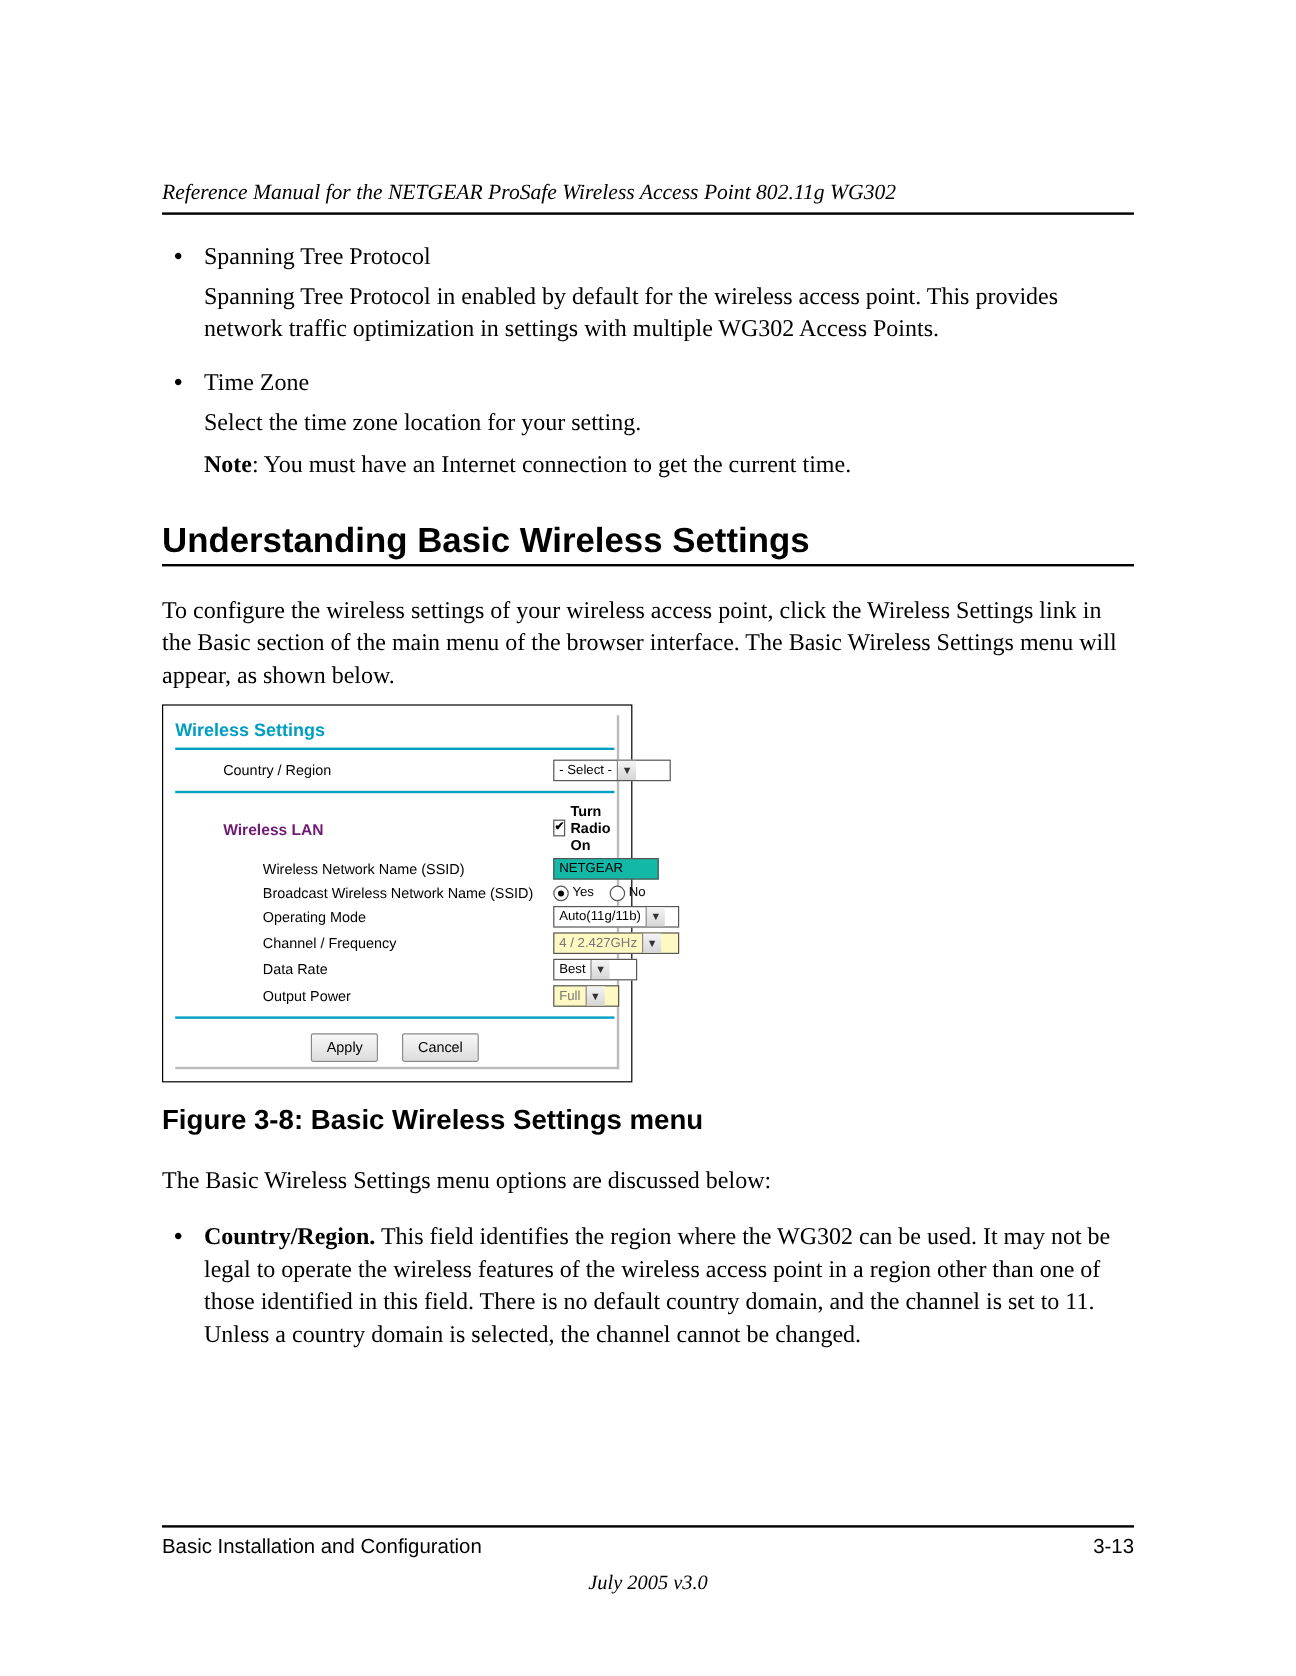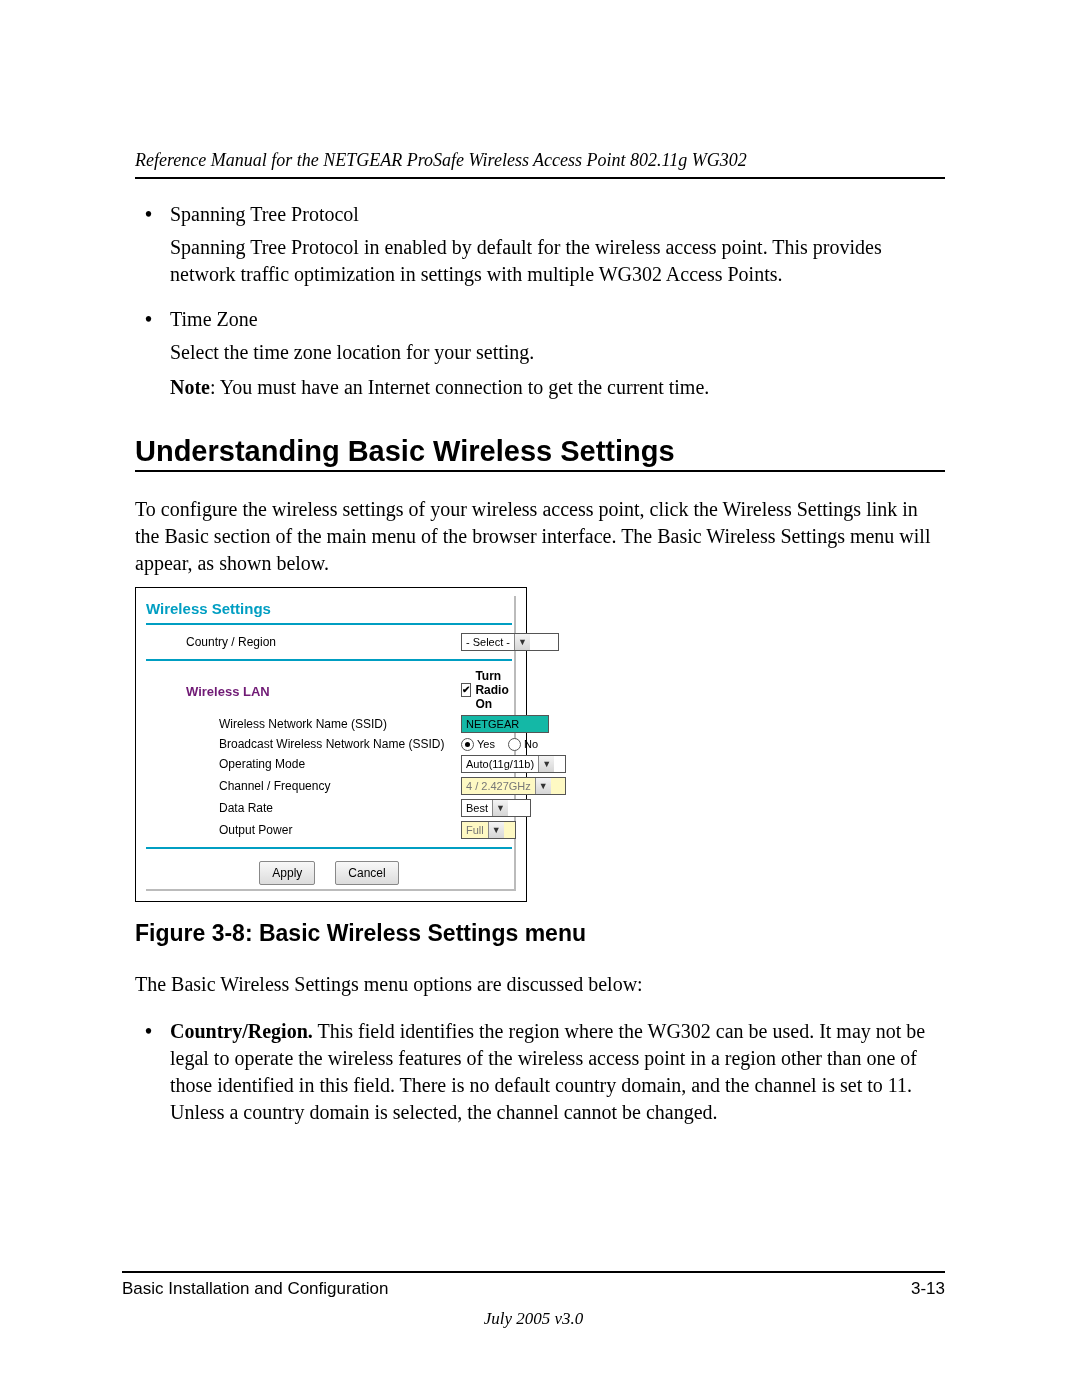--- a/index.html
+++ b/index.html
@@ -254,21 +254,21 @@
   }
   ul.bottom-list > li::before {
     content: "•";
     position: absolute;
     left: 10px;
     top: 0;
     font-weight: bold;
   }
   .footer-block {
     position: absolute;
-    left: 122px;
+    left: 135px;
     right: 135px;
     bottom: 68px;
   }
   .footer-rule {
     border: none;
     border-top: 2px solid #000;
     margin: 0 0 6px 0;
   }
   .footer-row {
     display: flex;

